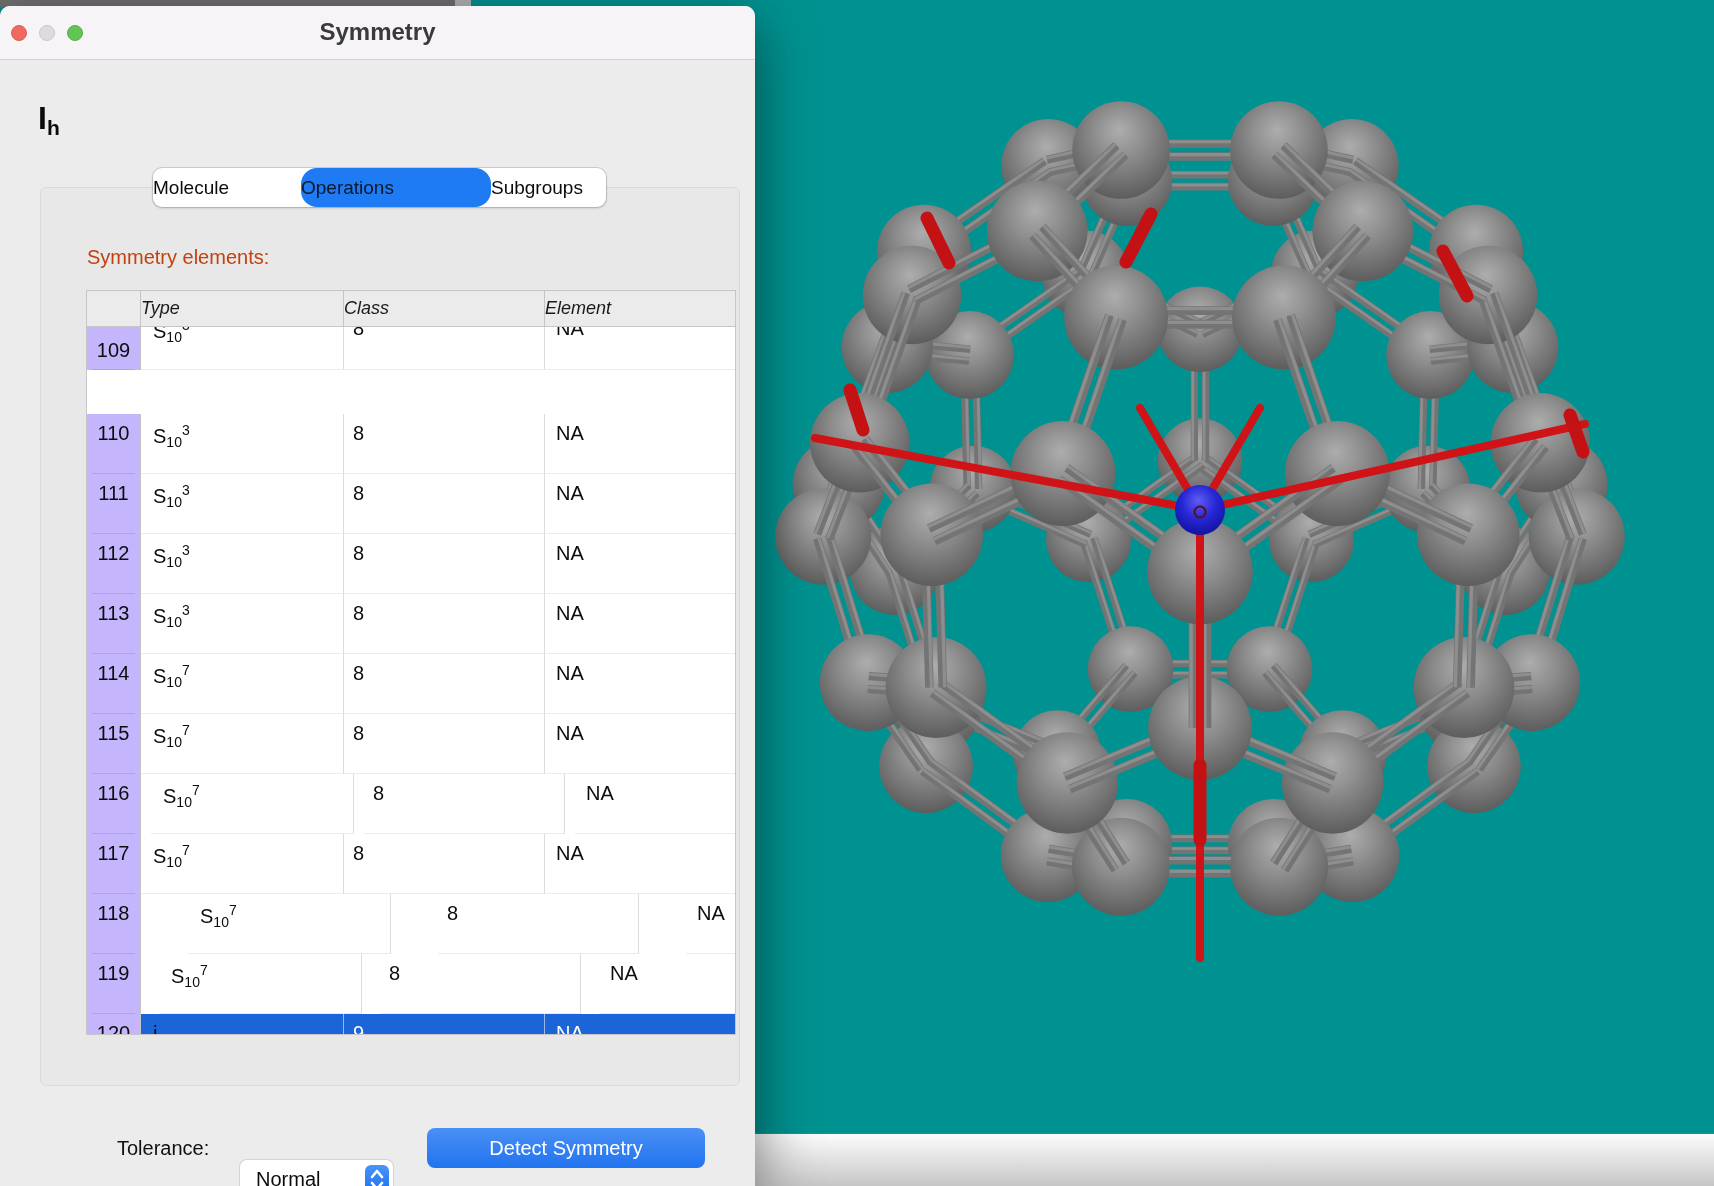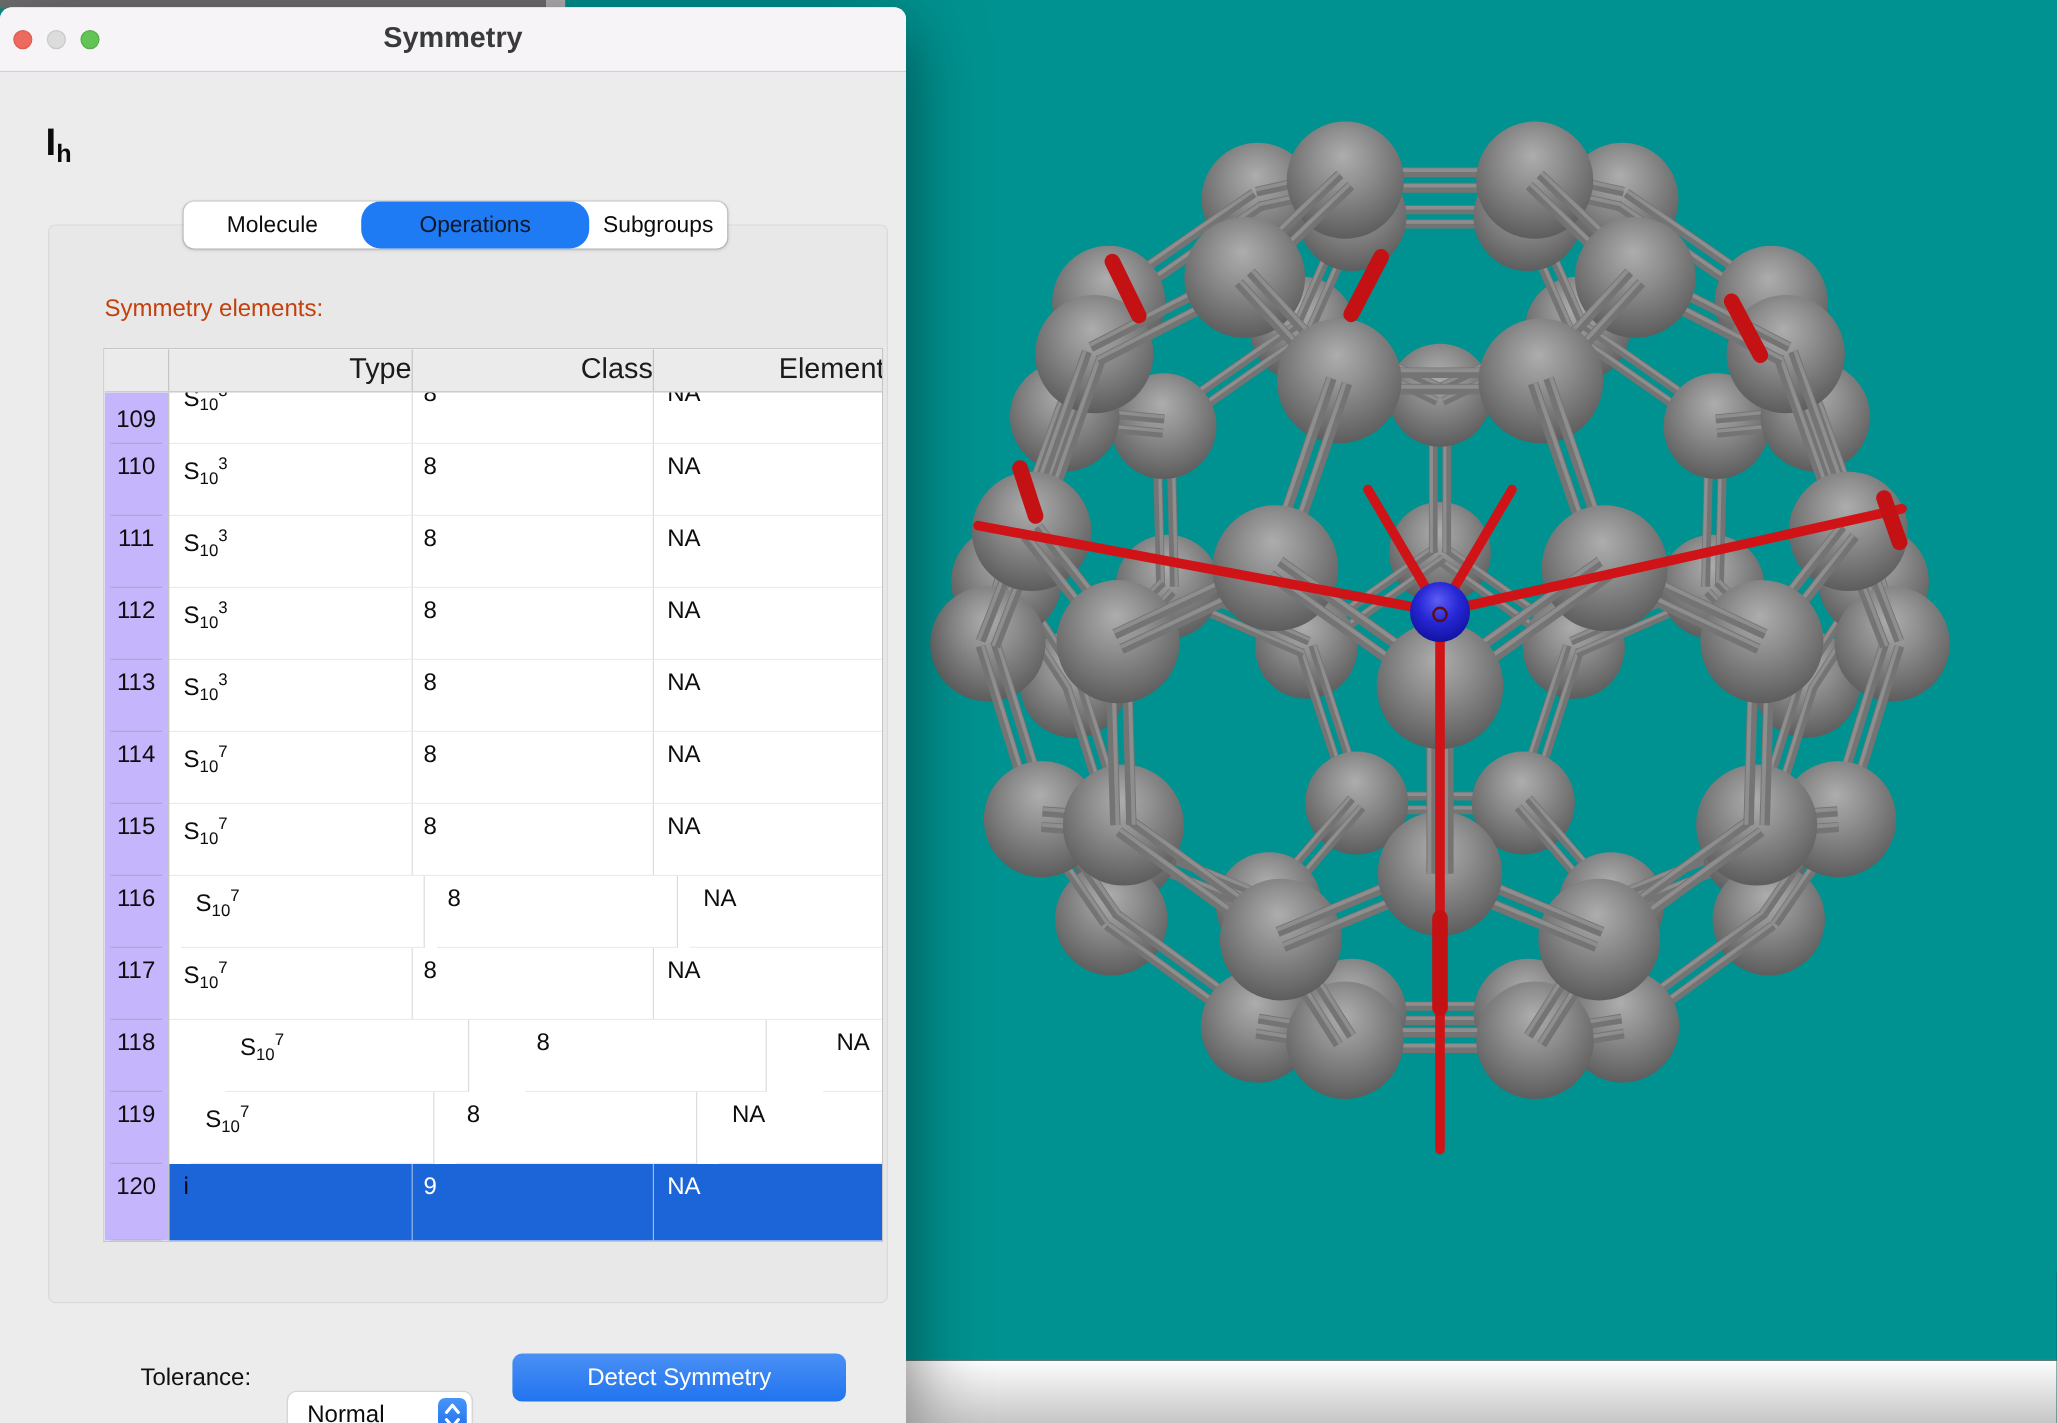--- a/index.html
+++ b/index.html
@@ -24,34 +24,34 @@
   .tl.green{left:67px;background:#62c454;border:1px solid #56ae49;}
   #win-title{position:absolute;left:0;top:0;width:100%;height:54px;line-height:52px;
              text-align:center;font-size:24px;font-weight:700;color:#3a3a3c;}
   #pointgroup{position:absolute;left:38px;top:94px;color:#0b0b0b;font-weight:700;}
   #pointgroup .pg-base{font-size:32px;}
   #pointgroup .pg-sub{font-size:21px;vertical-align:-6px;}
   
   #tabs{position:absolute;left:153px;top:162px;width:453px;height:39px;background:#ffffff;
         border-radius:9px;box-shadow:0 0 0 1px rgba(0,0,0,.12),0 1px 3px rgba(0,0,0,.18);
         display:flex;z-index:3;}
-  .tab{height:39px;line-height:39px;text-align:center;font-size:19px;color:#0c0c0c;cursor:default;}
+  .tab{height:39px;line-height:39px;text-align:left;font-size:19px;color:#0c0c0c;cursor:default;}
   .tab.t0{width:148px;} .tab.t1{width:190px;} .tab.t2{width:115px;}
   .tab.active{background:#1e7bf3;color:#0f172a;border-radius:16px;}
   
   #groupbox{position:absolute;left:40px;top:181px;width:700px;height:899px;background:#e8e8e9;
             border:1px solid #dadada;border-radius:6px;box-sizing:border-box;z-index:1;}
   #section-label{position:absolute;left:87px;top:240px;font-size:20px;color:#c2410c;z-index:2;}
   
   #table{position:absolute;left:86px;top:284px;width:650px;height:745px;background:#ffffff;
          border:1px solid #c6c6c6;box-sizing:border-box;z-index:2;overflow:hidden;}
   .thead{display:grid;grid-template-columns:54px 203px 201px 192px;height:36px;
          background:#ebebeb;border-bottom:1px solid #c6c6c6;box-sizing:border-box;}
-  .th{font-size:24px;color:#1b1b1b;text-align:right;line-height:34px;
-      border-right:1px solid #c5c5c5;box-sizing:border-box;overflow:hidden;}
+  .th{font-size:18px;color:#1b1b1b;text-align:left;line-height:34px;
+      border-right:1px solid #c5c5c5;box-sizing:border-box;overflow:hidden;font-style:italic;}
   .th:last-child{border-right:none;}
   .trow{display:grid;grid-template-columns:54px 203px 201px 192px;position:relative;overflow:hidden;}
   .td{box-sizing:border-box;font-size:20px;color:#0d0d0d;padding-top:8px;overflow:hidden;}
   .td.num{background:#c4b5fd;text-align:center;border-right:1px solid #c5c5c5;position:relative;}
   .numline{position:absolute;left:5px;right:5px;bottom:0;height:1px;background:#aeaeae;}
   .td.c-type{padding-left:12px;border-right:1px solid #dcdcdc;border-bottom:1px solid #ececec;}
   .td.c-class{padding-left:9px;border-right:1px solid #dcdcdc;border-bottom:1px solid #ececec;}
   .td.c-elem{padding-left:11px;border-bottom:1px solid #ececec;}
   .trow.selected .td.c-type{background:#1b65d8;color:#0a0a0a;border-right:1px solid rgba(255,255,255,.55);border-bottom:none;}
   .trow.selected .td.c-class,.trow.selected .td.c-elem{background:#1b65d8;color:#ffffff;border-bottom:none;}
@@ -558,21 +558,21 @@
         <div class="th">Class</div>
         <div class="th">Element</div>
       </div>
       <div id="tbody">
           <div class="trow" style="height: 43px;">
             <div class="td num" style="padding-top: 0px; line-height: 46px;">109<span class="numline"></span></div>
             <div class="td c-type" style="margin-top: -18px; padding-top: 8px;"><span>S</span><span class="sym-sub">10</span><span class="sym-sup">3</span></div>
             <div class="td c-class" style="margin-top: -18px; padding-top: 8px;">8</div>
             <div class="td c-elem" style="margin-top: -18px; padding-top: 8px;">NA</div>
           </div>
-          <div class="trow" style="height: 60px;">
+          <div class="trow" style="height: 60px; margin-top: 44px;">
             <div class="td num">110<span class="numline"></span></div>
             <div class="td c-type"><span>S</span><span class="sym-sub">10</span><span class="sym-sup">3</span></div>
             <div class="td c-class">8</div>
             <div class="td c-elem">NA</div>
           </div>
           <div class="trow" style="height: 60px;">
             <div class="td num">111<span class="numline"></span></div>
             <div class="td c-type"><span>S</span><span class="sym-sub">10</span><span class="sym-sup">3</span></div>
             <div class="td c-class">8</div>
             <div class="td c-elem">NA</div>

